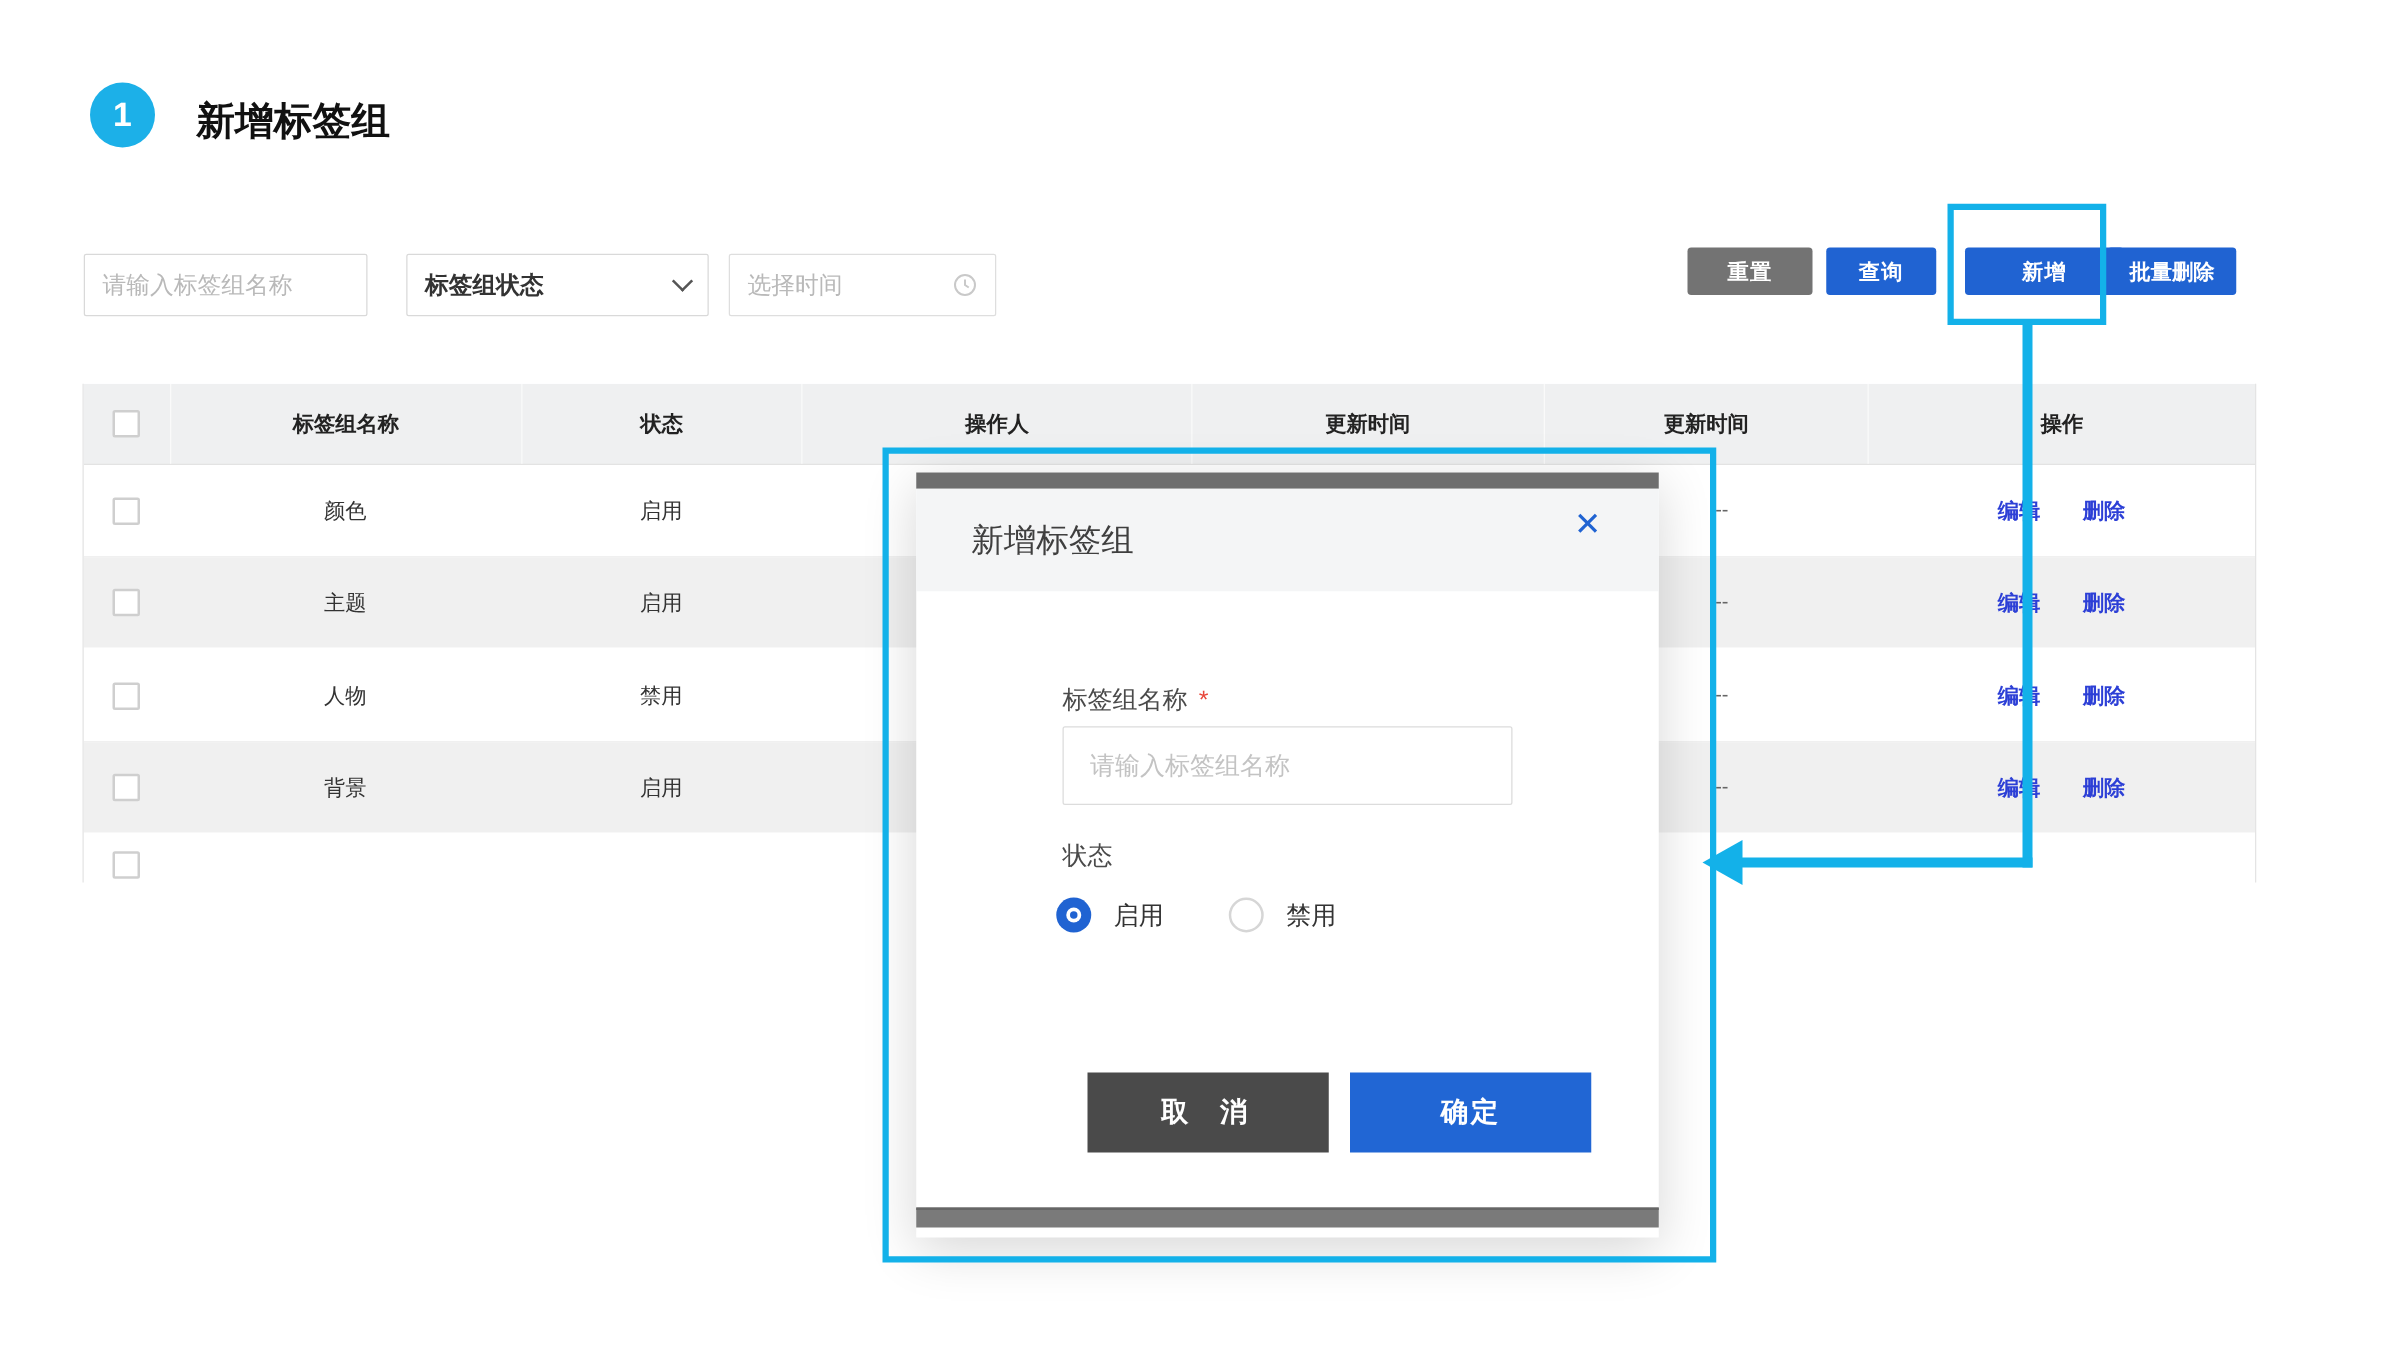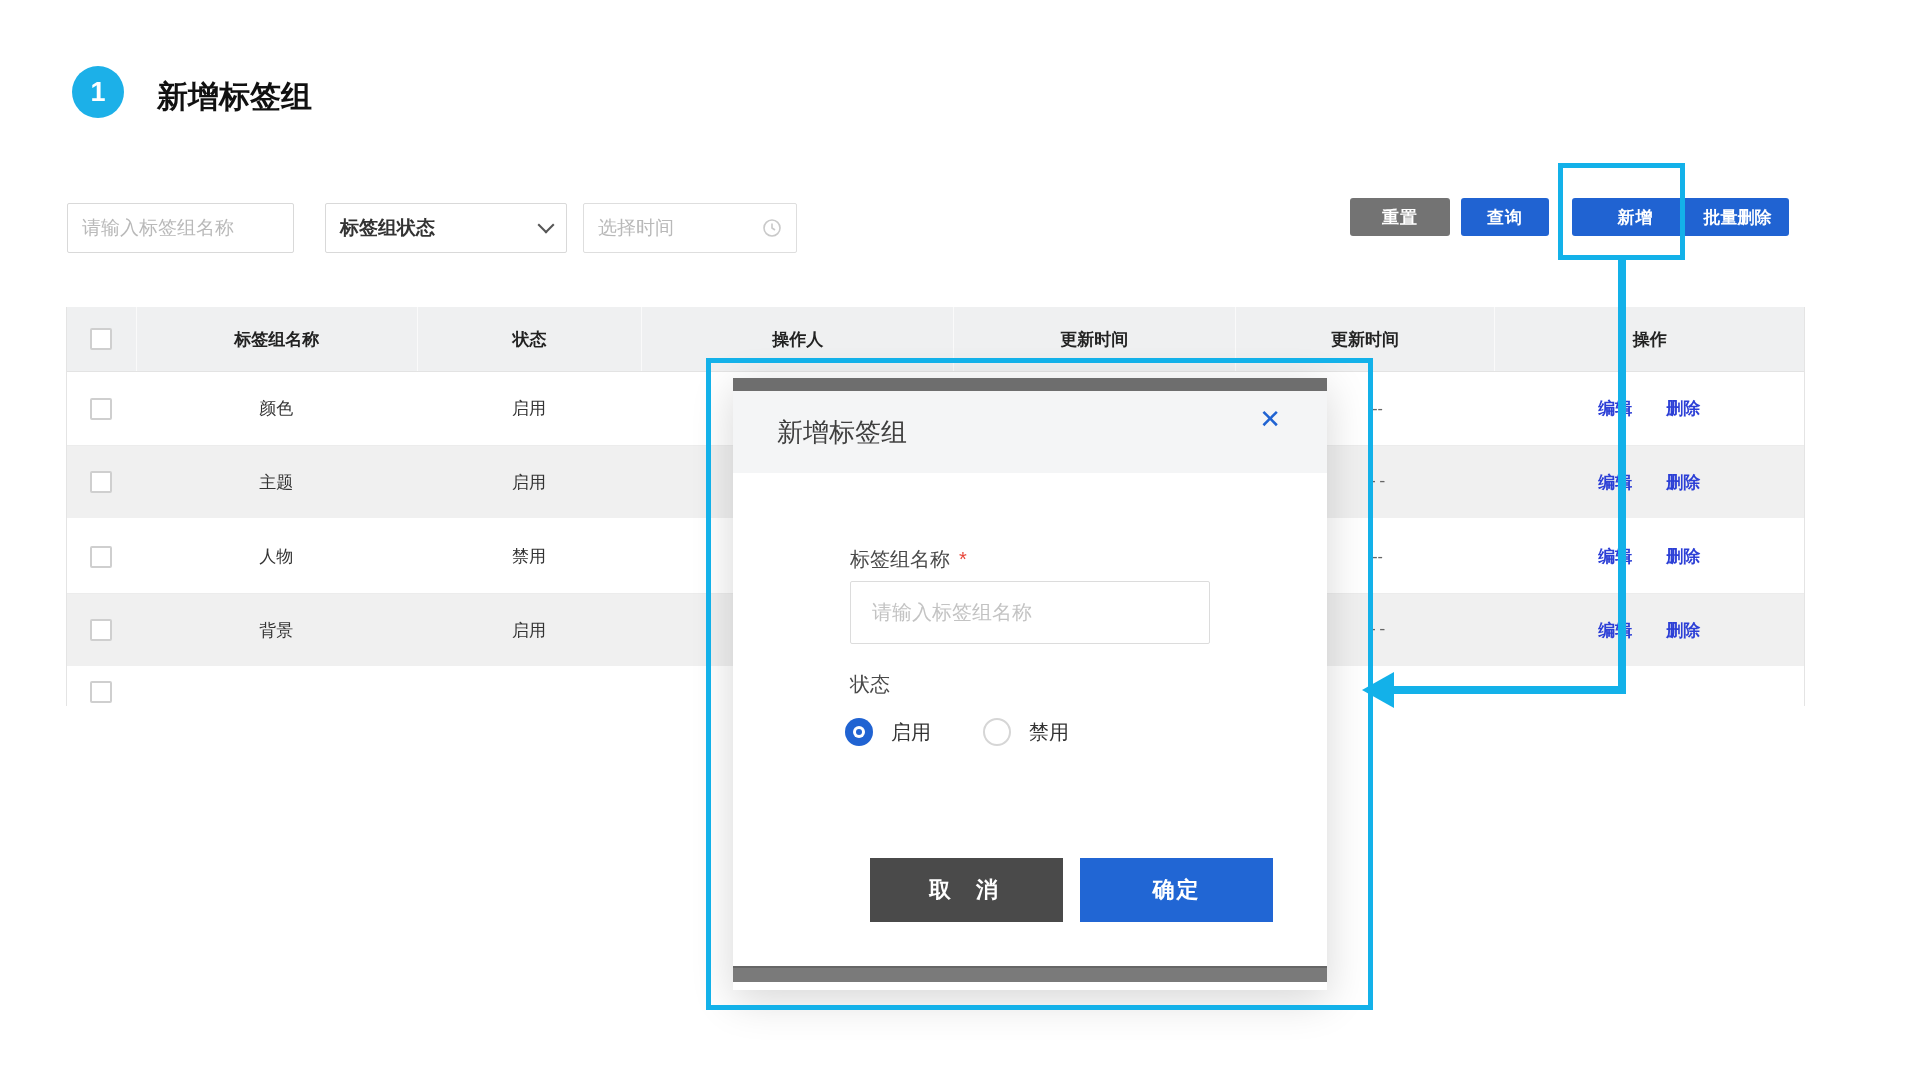--- a/index.html
+++ b/index.html
@@ -38,21 +38,21 @@
   .hl-box { position:absolute; left:1558px; top:163px; width:127px; height:97px;
     border:5px solid #13b1e9; z-index:60; pointer-events:none; }
 
   
   .table { position:absolute; left:66px; top:307px; width:1739px; height:399px;
     overflow:hidden; border-left:1px solid #e4e4e4; border-right:1px solid #e4e4e4; }
   .tr { display:flex; width:100%; }
   .thead { height:65px; background:#eff0f1; font-weight:bold; font-size:17px; color:#222;
     border-bottom:1px solid #e3e3e3; }
   .row { height:74px; font-size:17px; color:#333; border-bottom:1px solid #ececec; }
-  .row.alt { background:#f0f0f0; border-bottom:2px solid #fff;font-family:Liberation Mono, monospace; }
+  .row.alt { background:#f0f0f0; border-bottom:2px solid #fff; }
   .td { display:flex; align-items:center; justify-content:center; }
   .thead .td { border-left:1px solid #fafafa; }
   .thead .td:first-child { border-left:none; }
   .c0{width:69px;} .c1{width:281px;} .c2{width:225px;} .c3{width:312px;}
   .c4{width:282px;} .c5{width:260px;} .c6{width:310px;}
   .cbx { width:22px; height:22px; border:2px solid #cfcfcf; border-radius:2px; background:#fff; }
   .dash { color:#666; font-size:16px; padding-left:26px; }
   .link { color:#2c3fd6; font-weight:bold; font-size:17px; text-decoration:none; cursor:pointer; }
   .link + .link { margin-left:34px; }
   .partial-row { height:38px; background:#fff; position:relative; }

